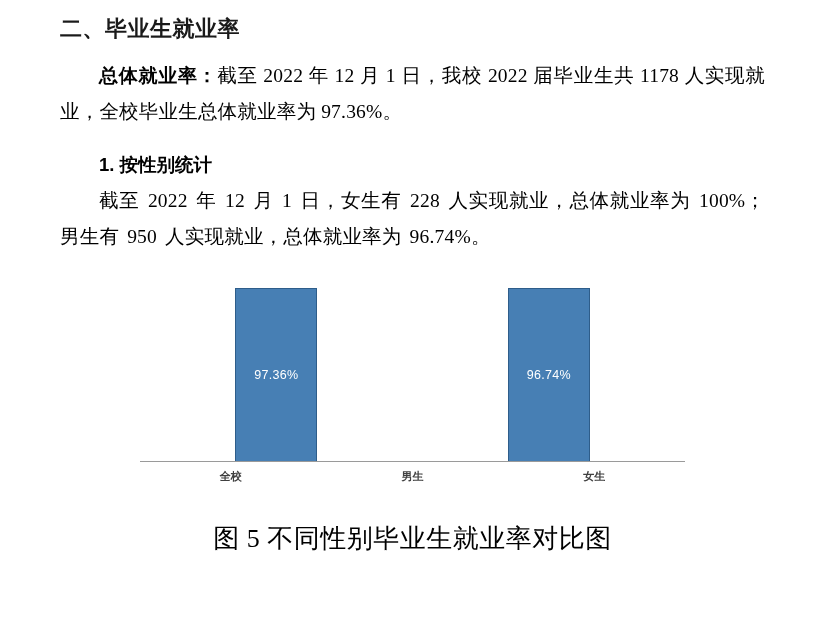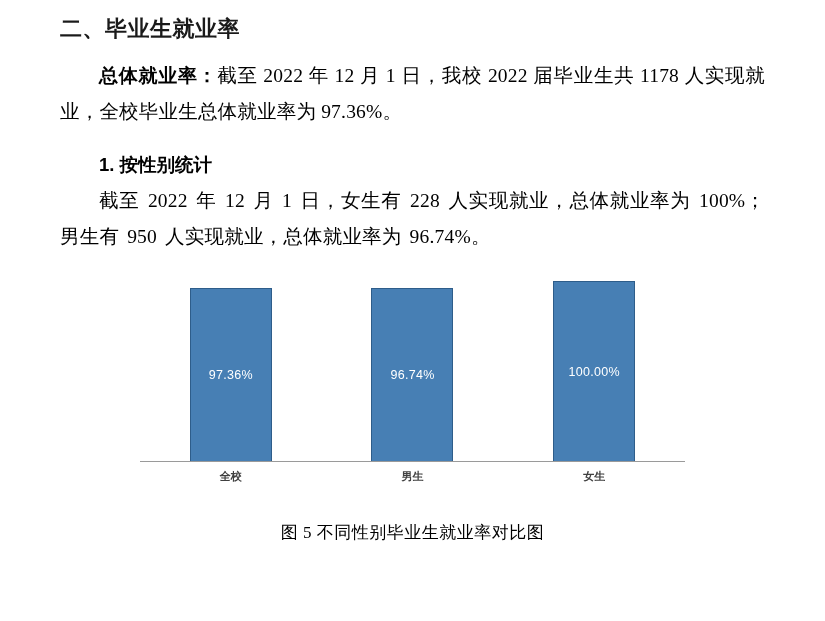--- a/index.html
+++ b/index.html
@@ -129,21 +129,21 @@
   .cat {
     width: 82px;
     text-align: center;
     font-family: "Liberation Sans", sans-serif;
     font-weight: bold;
     font-size: 11px;
     color: #404040;
   }
   .figure-caption {
     text-align: center;
-    font-size: 17px;
+    font-size: 26px;
     margin-top: 30px;
     letter-spacing: 0.5px;
   }
 </style>
 </head>
 <body>
 
 <div class="page">
 
   <h2 class="heading">二、毕业生就业率</h2>
@@ -163,25 +163,20 @@
             <span class="bar-label">97.36%</span>
           </div>
         </div>
 
         <div class="bar-col">
           <div class="bar" style="height:173px">
             <span class="bar-label">96.74%</span>
           </div>
         </div>
 
-        <div class="bar-col">
-          <div class="bar" style="height:180px">
-            <span class="bar-label">100.00%</span>
-          </div>
-        </div>
 
       </div>
 
       <div class="axis-line"></div>
 
       <div class="cat-row">
         <div class="cat">全校</div>
         <div class="cat">男生</div>
         <div class="cat">女生</div>
       </div>

